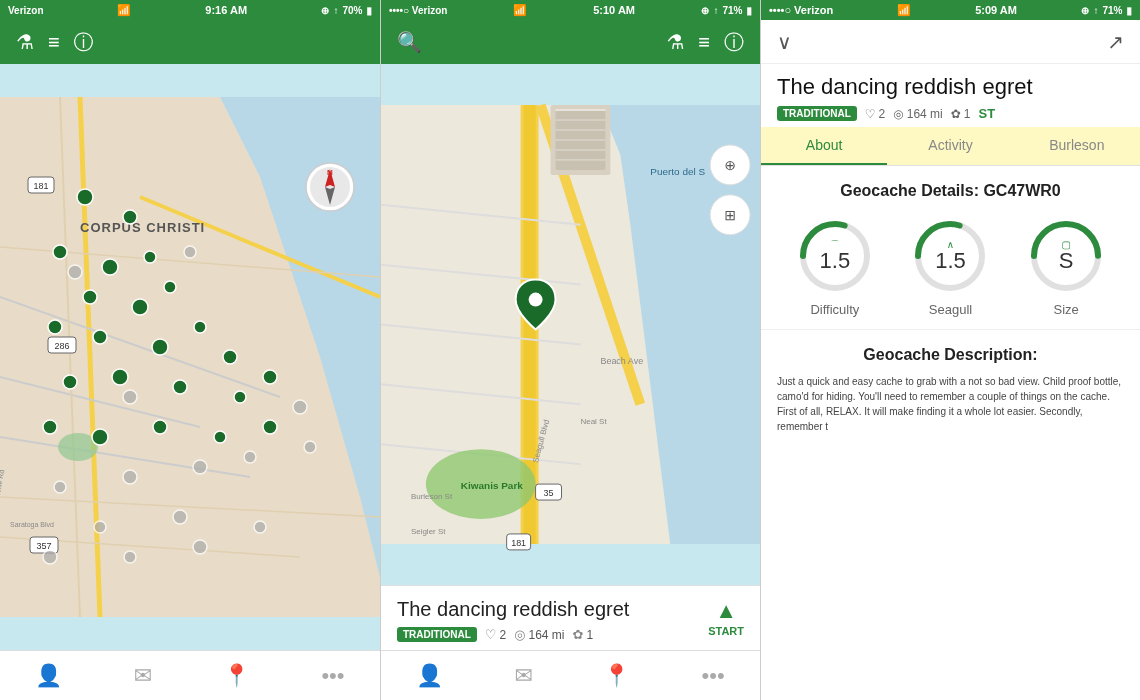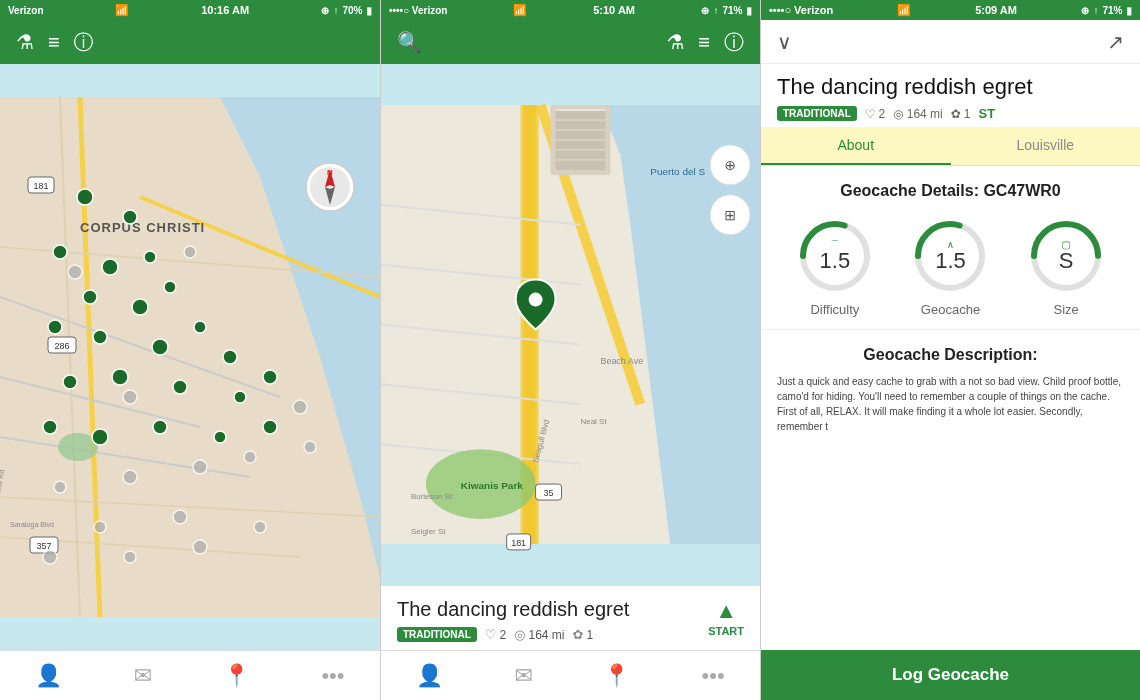--- a/index.html
+++ b/index.html
@@ -321,21 +321,21 @@
     }
   </style>
 </head>
 <body>
 
 <div class="panel panel-1">
 
   <div class="status-bar">
     <span class="carrier">Verizon</span>
     <span style="font-size:11px;">📶</span>
-    <span class="time">10:16 AM</span>
+    <span class="time">9:16 AM</span>
     <div class="right">
       <span>⊕</span>
       <span>↑</span>
       <span>70%</span>
       <span>▮</span>
     </div>
   </div>
 
   <div class="toolbar">
     <div class="toolbar-icons-right">
@@ -585,21 +585,22 @@
       <span class="detail-meta-item">
         <span>✿</span>
         <span>1</span>
       </span>
       <span style="color:#2d8b3e;font-weight:700;font-size:13px;">ST</span>
     </div>
   </div>
 
   <div class="tabs">
     <div class="tab active">About</div>
-    <div class="tab">Louisville</div>
+    <div class="tab">Activity</div>
+    <div class="tab">Burleson</div>
   </div>
 
   <div class="detail-content">
 
     <div class="geocache-details-section">
       <div class="section-title">Geocache Details: GC47WR0</div>
 
       <div class="metrics-row">
 
         <div class="metric-item">
@@ -622,21 +623,21 @@
           <div class="ring-container">
             <svg width="80" height="80" viewBox="0 0 80 80">
               <circle cx="40" cy="40" r="32" fill="none" stroke="#e0e0e0" stroke-width="6"></circle>
               <circle cx="40" cy="40" r="32" fill="none" stroke="#2d8b3e" stroke-width="6" stroke-dasharray="60 141" stroke-dashoffset="0" stroke-linecap="round" transform="rotate(-90 40 40)"></circle>
             </svg>
             <div class="ring-value">
               <span style="font-size:10px;color:#2d8b3e;">∧</span>
               <span>1.5</span>
             </div>
           </div>
-          <span class="metric-label">Geocache</span>
+          <span class="metric-label">Seagull</span>
         </div>
 
         <div class="metric-item">
           <div class="ring-container">
             <svg width="80" height="80" viewBox="0 0 80 80">
               <circle cx="40" cy="40" r="32" fill="none" stroke="#e0e0e0" stroke-width="6"></circle>
               <circle cx="40" cy="40" r="32" fill="none" stroke="#2d8b3e" stroke-width="6" stroke-dasharray="100 101" stroke-dashoffset="0" stroke-linecap="round" transform="rotate(-90 40 40)"></circle>
             </svg>
             <div class="ring-value">
               <span style="font-size:10px;color:#2d8b3e;">▢</span>
@@ -650,17 +651,14 @@
     </div>
 
     <div class="description-section">
       <div class="description-title">Geocache Description:</div>
       <div class="description-text">Just a quick and easy cache to grab with a not so bad view.
 Child proof bottle, camo'd for hiding. You'll need to remember a couple of things on the cache. First of all, RELAX. It will make finding it a whole lot easier. Secondly, remember t</div>
     </div>
 
   </div>
 
-  <div class="log-btn-container">
-    <span class="log-btn-text">Log Geocache</span>
-  </div>
 
 </div>
 
 </body></html>

